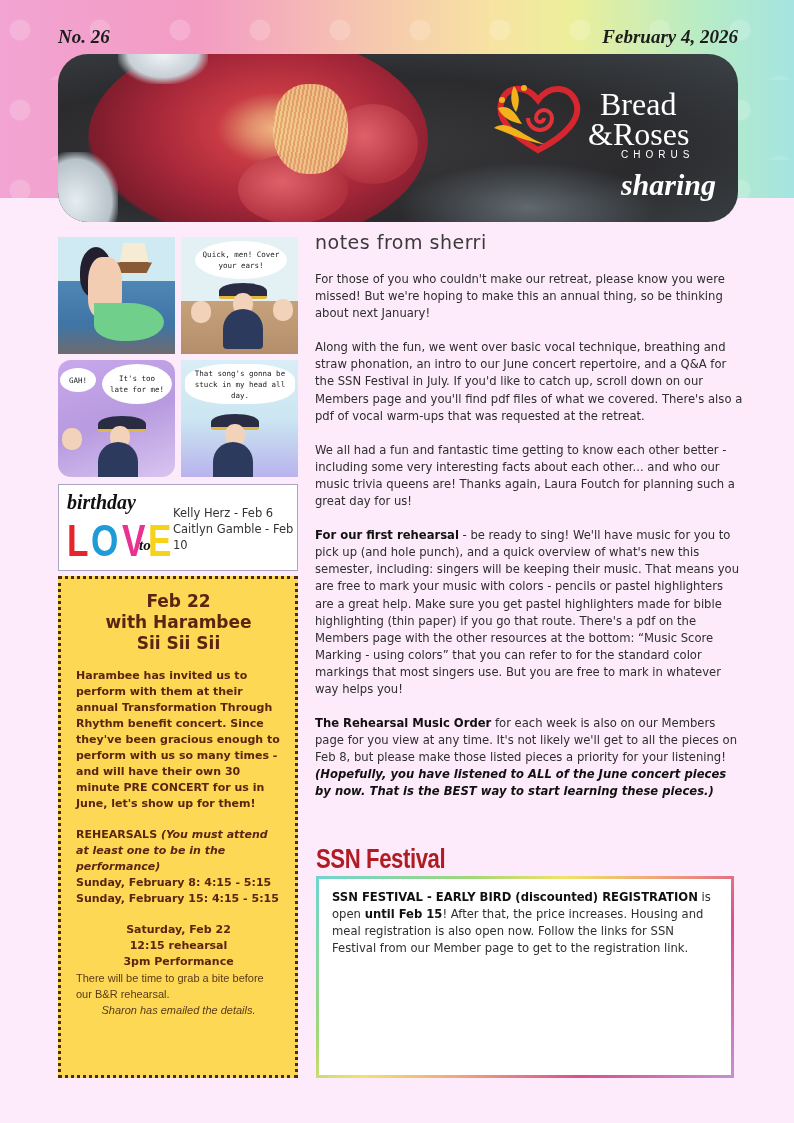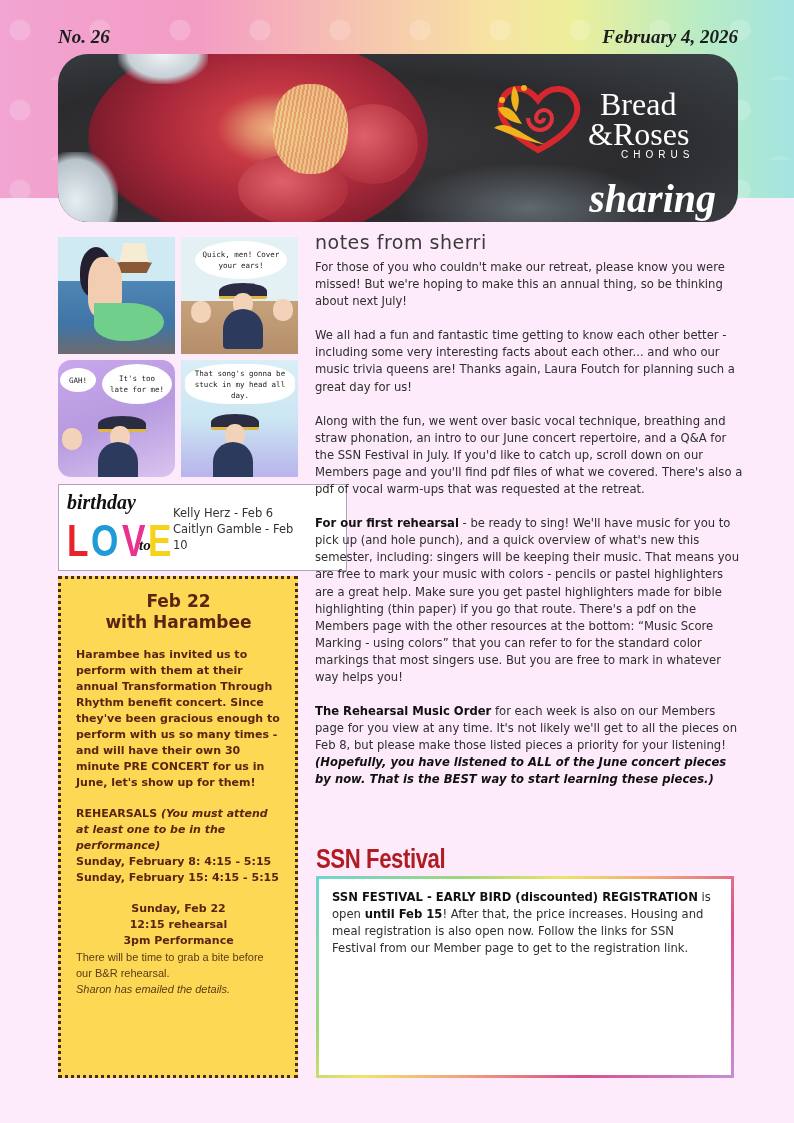--- a/index.html
+++ b/index.html
@@ -74,23 +74,23 @@
   }
   .logo-roses {
     position: absolute; left: 100px; top: 40px;
     font-family: "Liberation Serif", serif; color: #fff; font-size: 32px; line-height: 32px;
   }
   .logo-chorus {
     position: absolute; left: 133px; top: 71px;
     font-family: "Liberation Sans", sans-serif; color: #fff; font-size: 10px; letter-spacing: 5px;
   }
   .sharing {
-    position: absolute; right: 22px; bottom: 0;
-    font-family: "Liberation Serif", serif; font-style: italic; font-weight: bold;
-    font-size: 40px; color: #fff;
+    position: absolute; right: 22px; bottom: 20px;
+    font-family: "Liberation Serif", serif; font-style: italic; font-weight: bold;
+    font-size: 30px; color: #fff;
   }
 
   
   .comic {
     position: absolute; left: 58px; top: 237px; width: 240px; height: 240px;
     display: grid; grid-template-columns: 1fr 1fr; grid-gap: 6px;
   }
   .panel { position: relative; overflow: hidden; }
   .p1 { background: linear-gradient(180deg, #cfeaf2 0%, #cfeaf2 38%, #4e86b4 38%, #3f75a6 75%, #6d6b6e 100%); }
   .p2 { background: linear-gradient(180deg, #e3f1f5 0%, #e3f1f5 55%, #c6a27c 55%, #b48e6a 100%); }
@@ -123,21 +123,21 @@
     position: absolute; width: 40px; height: 40px; border-radius: 50% 50% 10% 10%;
     background: #2c3a5e;
   }
   .captain-hat {
     position: absolute; width: 48px; height: 16px; border-radius: 50% 50% 10% 10%;
     background: #2a2c44; border-bottom: 3px solid #e3b640;
   }
   .face { position: absolute; width: 20px; height: 22px; border-radius: 45%; background: #f2d2b8; }
 
   .birthday {
-    position: absolute; left: 58px; top: 484px; width: 289px; height: 87px;
+    position: absolute; left: 58px; top: 484px; width: 240px; height: 87px;
     background: #fff; border: 1.5px solid #a9a6bf;
   }
   .bday-title {
     position: absolute; left: 8px; top: 6px;
     font-family: "Liberation Serif", serif; font-style: italic; font-weight: bold;
     font-size: 20px; color: #111;
   }
   .love {
     position: absolute; left: 8px; top: 32px; height: 48px; display: flex;
   }
@@ -168,29 +168,29 @@
   .perf-body {
     font-family: "DejaVu Sans", sans-serif; font-weight: bold; font-size: 11px; line-height: 16px;
     margin-bottom: 15px;
   }
   .perf-reh { font-family: "DejaVu Sans", sans-serif; font-weight: bold; font-size: 11px; line-height: 16px; margin-bottom: 15px; }
   .perf-reh em { font-style: italic; }
   .perf-center {
     text-align: center; font-family: "DejaVu Sans", sans-serif; font-weight: bold; font-size: 11px; line-height: 16px;
   }
   .perf-note { font-family: Liberation Sans, sans-serif; font-size: 11px; line-height: 16px; color: #5a3a1a; }
-  .perf-note em { font-style: italic; display: block; }
+  .perf-note em { font-style: italic; display: block; text-align: center; }
 
   
   .notes {
     position: absolute; left: 315px; top: 230px; width: 428px;
   }
   .notes-heading {
     font-family: "DejaVu Sans", sans-serif; font-weight: normal; font-size: 19px; color: #3a3a3a;
-    letter-spacing: 0.5px; margin-bottom: 5px; line-height: 24px;
+    letter-spacing: 0.5px; margin-bottom: 17px; line-height: 24px;
   }
   .notes p {
     font-family: "DejaVu Sans", sans-serif; font-size: 11.6px; line-height: 17.1px; color: #2e2e2e;
     margin-bottom: 17px;
   }
   .notes b { font-weight: bold; color: #111; }
   .notes .bi { font-weight: bold; font-style: italic; color: #111; }
 
   .ssn-heading {
     position: absolute; left: 316px; top: 844px;
@@ -287,44 +287,45 @@
   <div class="bday-list">
     <div>Kelly Herz - Feb 6</div>
     <div>Caitlyn Gamble - Feb 10</div>
   </div>
 </div>
 
 <div class="perf">
   <div class="perf-title">
     <div>Feb 22</div>
     <div>with Harambee</div>
+    <div>Sii Sii Sii</div>
   </div>
   <div class="perf-body">Harambee has invited us to perform with them at their annual Transformation Through Rhythm benefit concert. Since they've been gracious enough to perform with us so many times - and will have their own 30 minute PRE CONCERT for us in June, let's show up for them!</div>
   <div class="perf-reh">
     <span>REHEARSALS</span>
     <em>(You must attend at least one to be in the performance)</em>
     <div>Sunday, February 8: 4:15 - 5:15</div>
     <div>Sunday, February 15: 4:15 - 5:15</div>
   </div>
   <div class="perf-center">
-    <div>Sunday, Feb 22</div>
+    <div>Saturday, Feb 22</div>
     <div>12:15 rehearsal</div>
     <div>3pm Performance</div>
   </div>
   <div class="perf-note">
     <span>There will be time to grab a bite before our B&amp;R rehearsal.</span>
     <em>Sharon has emailed the details.</em>
   </div>
 </div>
 
 <div class="notes">
   <div class="notes-heading">notes from sherri</div>
-  <p>For those of you who couldn't make our retreat, please know you were missed! But we're hoping to make this an annual thing, so be thinking about next July!</p>
+  <p>For those of you who couldn't make our retreat, please know you were missed! But we're hoping to make this an annual thing, so be thinking about next January!</p>
+  <p>Along with the fun, we went over basic vocal technique, breathing and straw phonation, an intro to our June concert repertoire, and a Q&amp;A for the SSN Festival in July. If you'd like to catch up, scroll down on our Members page and you'll find pdf files of what we covered. There's also a pdf of vocal warm-ups that was requested at the retreat.</p>
   <p>We all had a fun and fantastic time getting to know each other better - including some very interesting facts about each other... and who our music trivia queens are! Thanks again, Laura Foutch for planning such a great day for us!</p>
-  <p>Along with the fun, we went over basic vocal technique, breathing and straw phonation, an intro to our June concert repertoire, and a Q&amp;A for the SSN Festival in July. If you'd like to catch up, scroll down on our Members page and you'll find pdf files of what we covered. There's also a pdf of vocal warm-ups that was requested at the retreat.</p>
   <p><b>For our first rehearsal</b><span> - be ready to sing! We'll have music for you to pick up (and hole punch), and a quick overview of what's new this semester, including: singers will be keeping their music. That means you are free to mark your music with colors - pencils or pastel highlighters are a great help. Make sure you get pastel highlighters made for bible highlighting (thin paper) if you go that route. There's a pdf on the Members page with the other resources at the bottom: “Music Score Marking - using colors” that you can refer to for the standard color markings that most singers use. But you are free to mark in whatever way helps you!</span></p>
   <p><b>The Rehearsal Music Order</b><span> for each week is also on our Members page for you view at any time. It's not likely we'll get to all the pieces on Feb 8, but please make those listed pieces a priority for your listening! </span><span class="bi">(Hopefully, you have listened to ALL of the June concert pieces by now. That is the BEST way to start learning these pieces.)</span></p>
 </div>
 
 <div class="ssn-heading">SSN Festival</div>
 <div class="ssn-box">
   <div class="ssn-inner">
     <p><b>SSN FESTIVAL - EARLY BIRD (discounted) REGISTRATION</b><span> is open </span><b>until Feb 15</b><span>! After that, the price increases. Housing and meal registration is also open now. Follow the links for SSN Festival from our Member page to get to the registration link.</span></p>
   </div>
 </div>

